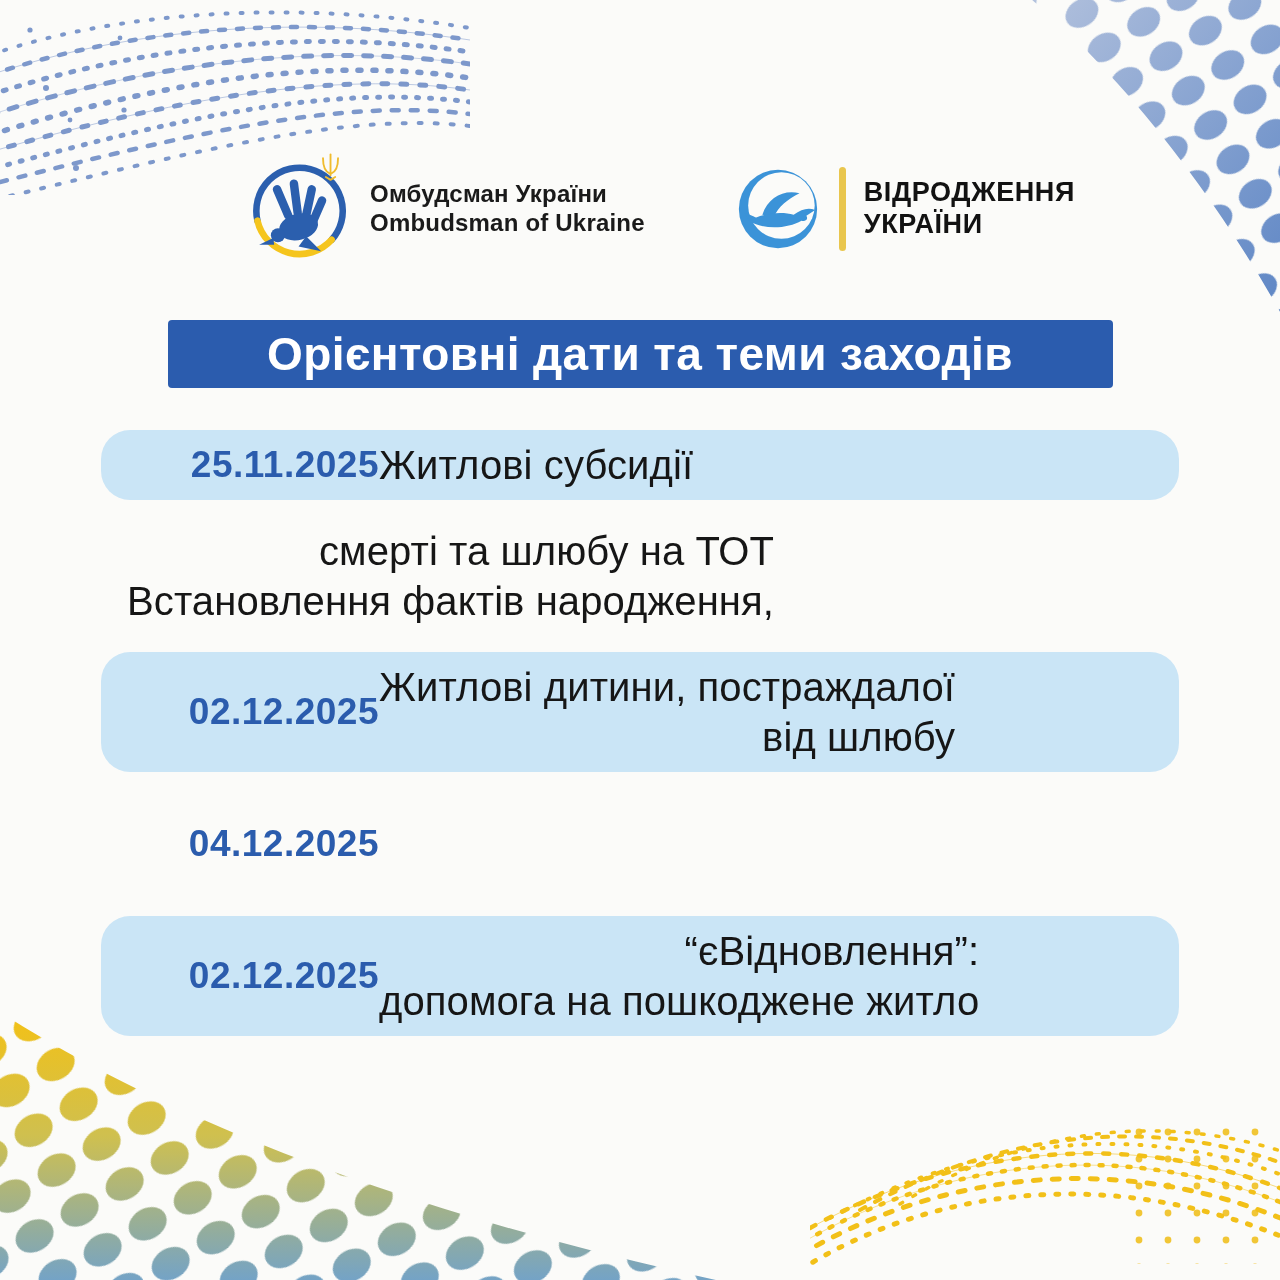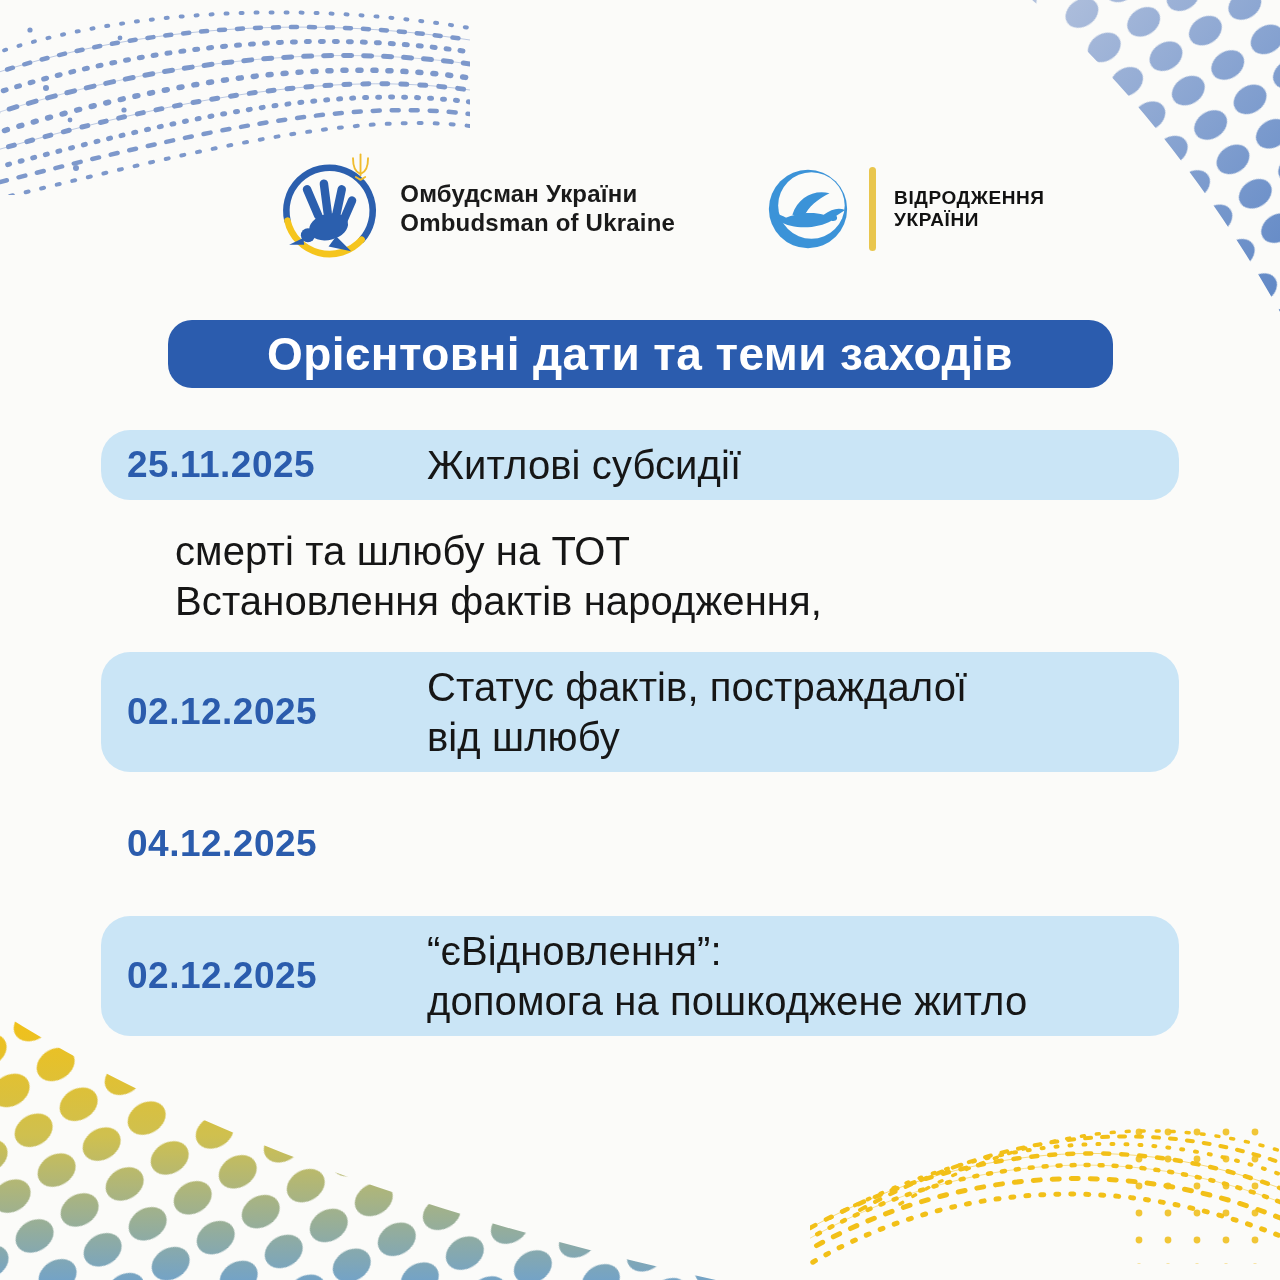--- a/index.html
+++ b/index.html
@@ -28,55 +28,55 @@
   .logo-text{
     color:#1a1a1a;font-weight:700;font-size:24px;line-height:1.2;
     letter-spacing:.2px;
   }
   .logo-text .ln{display:block;}
   .vid-bar{
     width:7px;height:84px;border-radius:4px;background:#e9c64e;
     margin:0 18px 0 16px;flex:none;
   }
   .vid-text{
-    color:#121212;font-weight:800;font-size:19px;line-height:1.18;
+    color:#121212;font-weight:800;font-size:27px;line-height:1.18;
     letter-spacing:.6px;
   }
   .vid-text .ln{display:block;}
   
   .title-banner{
     position:relative;z-index:2;
     width:945px;min-height:68px;margin:52px auto 0;
-    background:#2b5cae;border-radius:24px;
+    background:#2b5cae;border-radius:4px;
     display:flex;align-items:center;justify-content:center;
     color:#ffffff;font-size:46px;font-weight:700;letter-spacing:.4px;
     box-sizing:border-box;padding:6px 20px;
   }
   
   .schedule{
     position:relative;z-index:2;
     width:1078px;margin:42px auto 0;
   }
   .row{
     display:flex;align-items:center;
     border-radius:29px;
     padding:10px 26px;box-sizing:border-box;
-    min-height:112px;margin-bottom:16px;
+    min-height:112px;margin-bottom:16px;text-align:right;
   }
   .row.single{min-height:70px;}
   .row.highlight{background:#cae5f6;}
   .date{
     flex:none;width:252px;
     font-size:37px;font-weight:700;color:#2b5cad;letter-spacing:.5px;
   }
   .topic{
     font-size:40px;font-weight:400;color:#161616;line-height:1.25;
     letter-spacing:.1px;
   }
-  .topic .ln{display:block;margin-left:48px;}
+  .topic .ln{display:block;}
 </style>
 </head>
 <body>
 
 <div class="poster">
 
   <svg class="decor tl" width="470" height="195" viewBox="0 0 470 195" fill="none">
     <g stroke="#7d98cb" stroke-linecap="round">
       <path d="M-10 55 C120 10,300 0,470 28" stroke-width="4" stroke-dasharray="2 13"></path>
       <path d="M-10 75 C130 28,300 14,470 40" stroke-width="4.5" stroke-dasharray="6 12"></path>
@@ -234,21 +234,21 @@
     <div class="row">
       <div class="topic">
         <span class="ln">смерті та шлюбу на ТОТ</span>
         <span class="ln">Встановлення фактів народження,</span>
       </div>
     </div>
 
     <div class="row highlight">
       <span class="date">02.12.2025</span>
       <div class="topic">
-        <span class="ln">Статус фактів, постраждалої</span>
+        <span class="ln">Житлові дитини, постраждалої</span>
         <span class="ln">від шлюбу</span>
       </div>
     </div>
 
     <div class="row">
       <span class="date">04.12.2025</span>
     </div>
 
     <div class="row highlight">
       <span class="date">02.12.2025</span>

